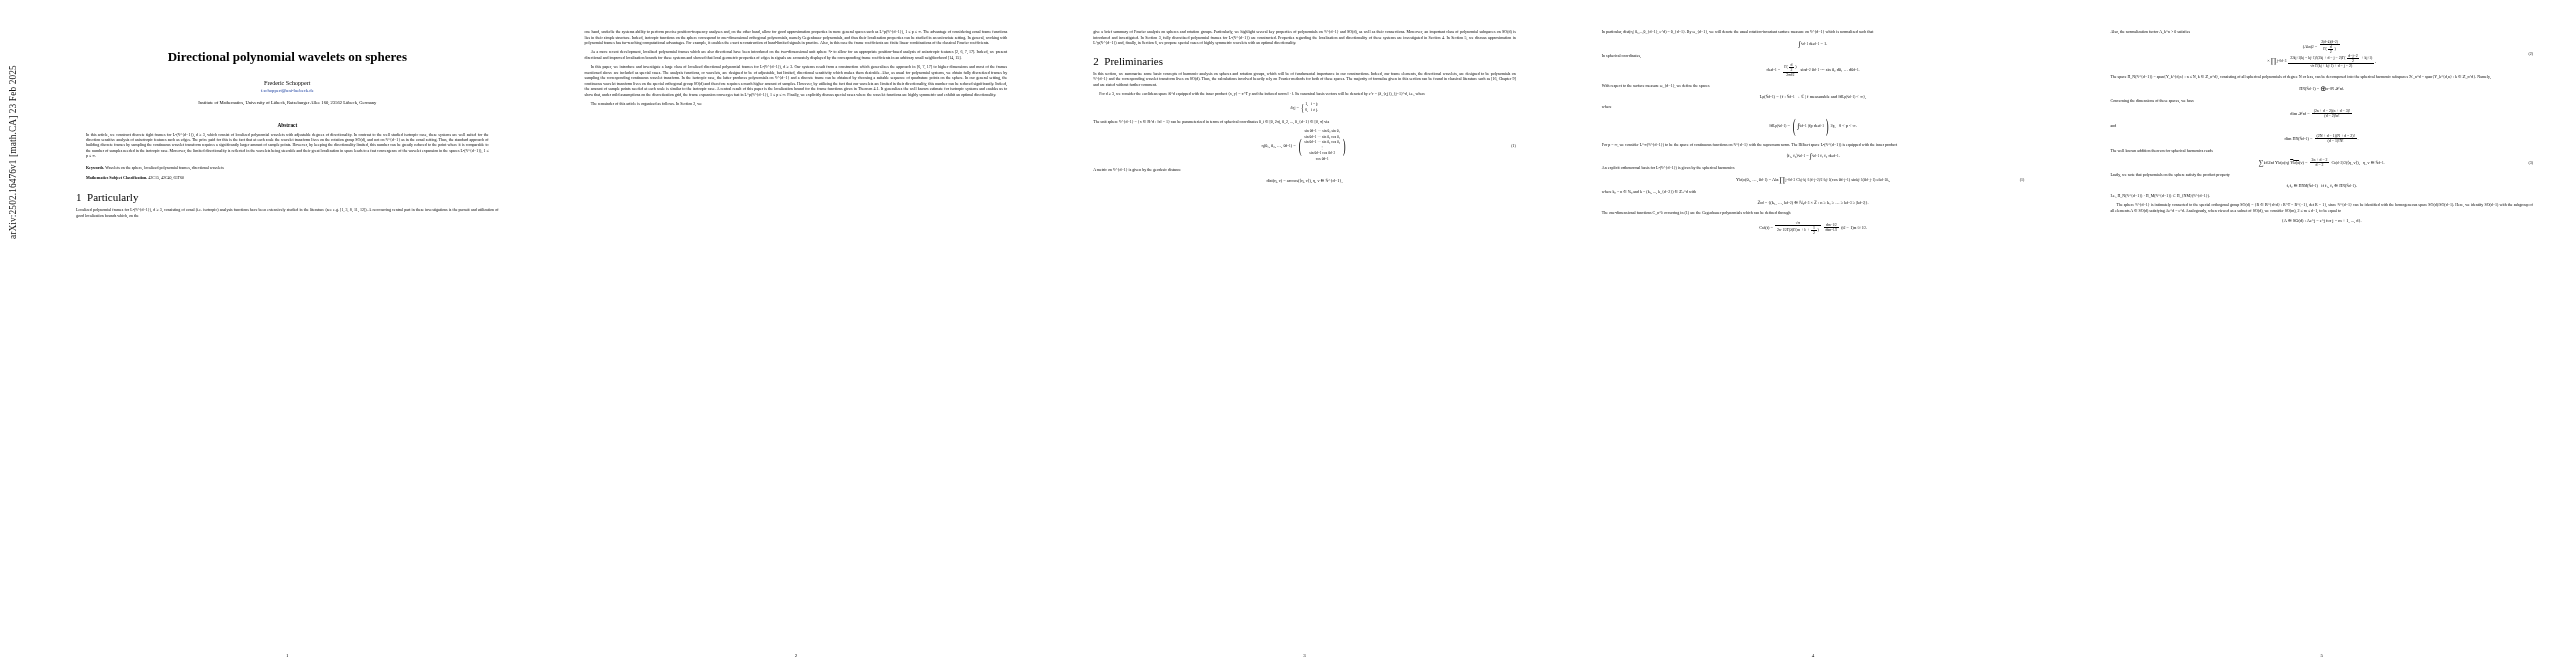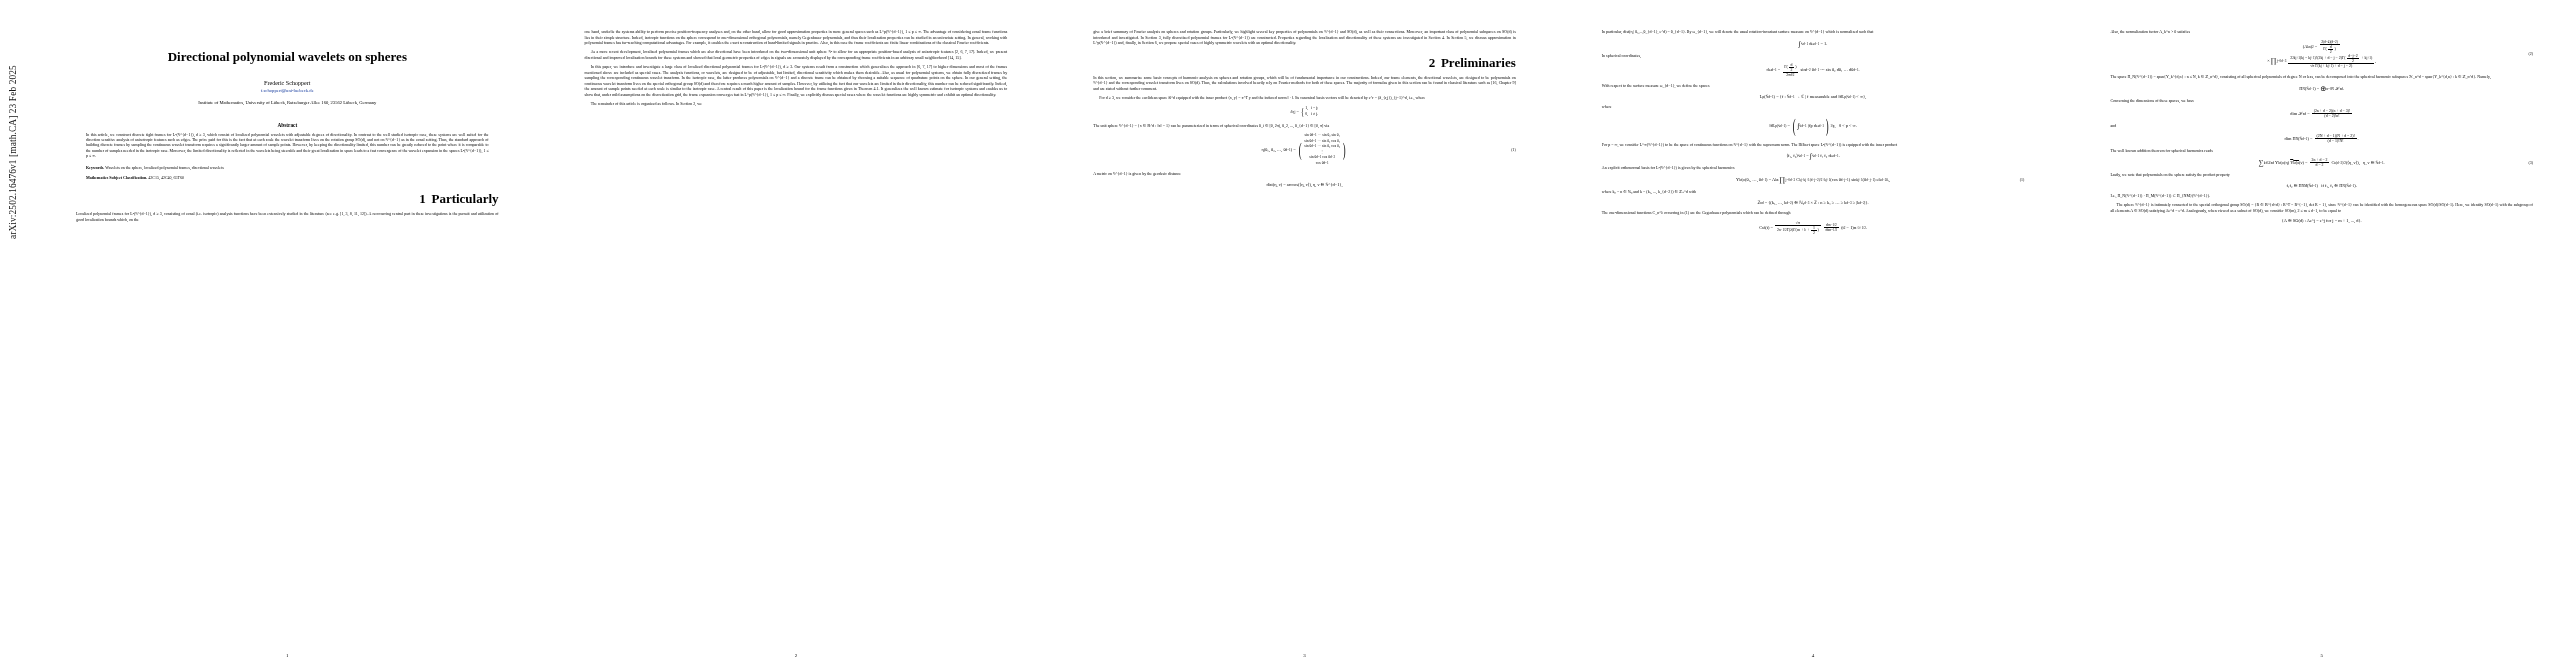--- a/index.html
+++ b/index.html
@@ -103,24 +103,23 @@
     text-align: justify;
     margin: 0 10px 4.4px 10px;
   }
   .kw b { font-weight: bold; }
   .msc {
     font-size: 4px;
     line-height: 1.36;
     margin: 0 10px 10px 10px;
   }
   .sec {
-    font-size: 13px;
-    font-weight: bold;
+    font-size: 11px;
+    font-weight: normal;
     margin: 9px 0 4.4px 0;
-    text-align: right;
   }
   .sec .num { margin-right: 5.6px; }
   .body {
     font-size: 4px;
     line-height: 1.38;
     text-align: justify;
     hyphens: auto;
     margin: 0 0 3.9px 0;
   }
   .body.indent { text-indent: 6.1px; }

